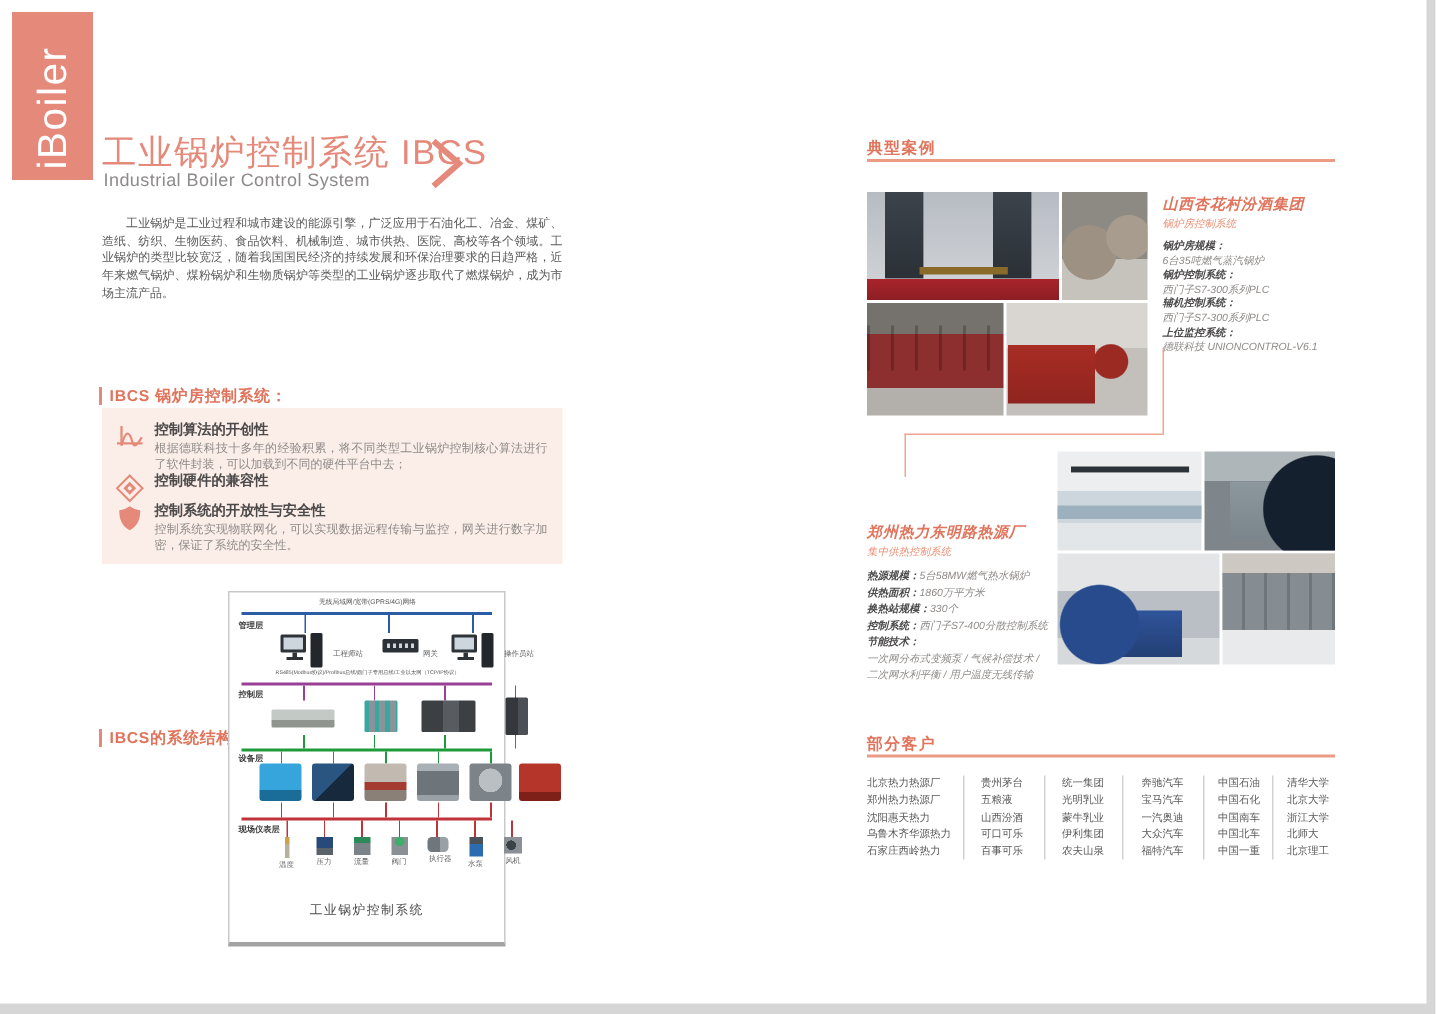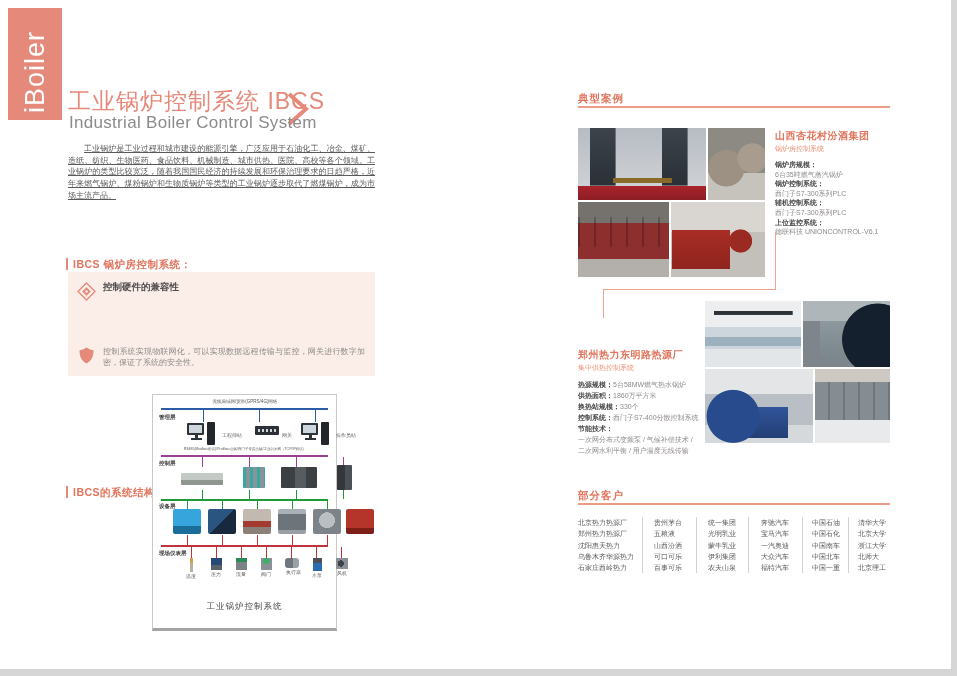--- a/index.html
+++ b/index.html
@@ -8,25 +8,25 @@
   .page{position:absolute;left:0;top:0;width:951px;height:669px;background:#fff;}
 
   
   .brand-block{position:absolute;left:8px;top:8px;width:54px;height:112px;background:#E5897A;
                display:flex;justify-content:center;align-items:flex-end;padding-bottom:7px;box-sizing:border-box;}
   .brand-text{writing-mode:vertical-rl;transform:rotate(180deg);font-size:27px;color:#fff;letter-spacing:1px;}
 
   
   .title{position:absolute;left:68px;top:86px;font-size:23px;color:#E5897A;letter-spacing:1px;white-space:nowrap;}
   .chevron{position:absolute;left:286px;top:90px;}
-  .subtitle{position:absolute;left:69px;top:113px;font-size:17px;color:#8d8a8a;letter-spacing:.3px;}
+  .subtitle{position:absolute;left:69px;top:113px;font-size:12px;color:#8d8a8a;letter-spacing:.3px;}
 
   
   .intro{position:absolute;left:68px;top:143px;width:307px;font-size:8px;line-height:11.7px;
-         color:#5b5959;text-align:justify;text-decoration:underline;}
+         color:#5b5959;text-align:justify;}
   .intro p{margin:0;text-indent:2em;}
 
   
   .bar-head{position:absolute;font-size:10.5px;font-weight:bold;color:#E0745C;
             border-left:2px solid #E5897A;padding-left:5px;line-height:12px;letter-spacing:.5px;white-space:nowrap;}
 
   
   .feat-box{position:absolute;left:68px;top:272px;width:307px;height:104px;background:#FBEEE8;
             box-sizing:border-box;padding:9px 10px 8px 8px;display:flex;flex-direction:column;justify-content:space-between;}
   .feat-item{display:flex;gap:7px;}
@@ -98,21 +98,21 @@
   .c2p2{background:radial-gradient(circle at 86% 58%,#15202e 0 42%,transparent 43%),
         linear-gradient(#8d979e,#7b858c) 28% 72%/30% 58% no-repeat,
         linear-gradient(180deg,#aeb6ba 0 30%,#7e868c 30%);}
   .c2p3{background:radial-gradient(circle at 26% 64%,#274b8c 0 28%,transparent 29%),
         linear-gradient(#30549a,#233f75) 52% 88%/52% 42% no-repeat,
         linear-gradient(180deg,#e3e5e7 0 34%,#b9bfc4 34% 76%,#d5d9db 76%);}
   .c2p4{background:repeating-linear-gradient(90deg,#858d93 0 13px,#6f777d 13px 15px) 0 36%/100% 52% no-repeat,
         linear-gradient(180deg,#cdc9c2 0 30%,transparent 30%),
         linear-gradient(180deg,#d8d5cf 0 68%,#e8eaec 68%);}
 
-  .case-text{position:absolute;}
+  .case-text{position:absolute;font-style:italic;}
   .case-title{font-size:10px;font-weight:bold;color:#E0745C;letter-spacing:.5px;white-space:nowrap;}
   .case-sub{font-size:7px;color:#EB9076;margin:1px 0 6px;}
   .spec-label{font-size:7px;font-weight:bold;color:#4c4a4a;line-height:9.6px;}
   .spec-value{font-size:7px;color:#8f8b89;line-height:9.6px;}
   .spec-line{font-size:7px;line-height:11px;white-space:nowrap;}
   .spec-line .lbl{font-weight:bold;color:#4c4a4a;}
   .spec-line .val{color:#8f8b89;}
   .conn{position:absolute;background:#EFA58F;}
 
   .customers{position:absolute;left:578px;top:517px;width:312px;display:flex;}
@@ -139,36 +139,49 @@
 
   <div class="intro">
     <p>工业锅炉是工业过程和城市建设的能源引擎，广泛应用于石油化工、冶金、煤矿、造纸、纺织、生物医药、食品饮料、机械制造、城市供热、医院、高校等各个领域。工业锅炉的类型比较宽泛，随着我国国民经济的持续发展和环保治理要求的日趋严格，近年来燃气锅炉、煤粉锅炉和生物质锅炉等类型的工业锅炉逐步取代了燃煤锅炉，成为市场主流产品。</p>
   </div>
 
   <div class="bar-head" style="left:66px;top:258px;">IBCS 锅炉房控制系统：</div>
   <div class="feat-box">
     <div class="feat-item">
       <div class="feat-icon">
         <svg width="19" height="19" viewBox="0 0 19 19">
+          <path d="M4 2 V15 M1 13.5 H18" stroke="#E5897A" stroke-width="1.5" fill="none"></path>
+          <path d="M4 15 Q8 0 11.5 13.5 Q13 17.5 17.5 9.5" stroke="#E5897A" stroke-width="1.5" fill="none"></path>
+        </svg>
+      </div>
+      <div>
+        <div class="feat-title">控制算法的开创性</div>
+        <div class="feat-desc">根据德联科技十多年的经验积累，将不同类型工业锅炉控制核心算法进行了软件封装，可以加载到不同的硬件平台中去；</div>
+      </div>
+    </div>
+    <div class="feat-item">
+      <div class="feat-icon">
+        <svg width="19" height="19" viewBox="0 0 19 19">
           <path d="M9.5 1 L18 9.5 L9.5 18 L1 9.5 Z" stroke="#E5897A" stroke-width="1.3" fill="none"></path>
           <path d="M9.5 5.2 L13.8 9.5 L9.5 13.8 L5.2 9.5 Z" fill="#E5897A"></path>
           <circle cx="9.5" cy="9.5" r="1.3" fill="#FBEEE8"></circle>
         </svg>
       </div>
       <div>
         <div class="feat-title">控制硬件的兼容性</div>
       </div>
     </div>
     <div class="feat-item">
       <div class="feat-icon">
         <svg width="19" height="19" viewBox="0 0 19 19">
           <path d="M9.5 1.5 C12 3.2 14.5 4 16.5 4.2 C16.5 10 15 14.5 9.5 17.5 C4 14.5 2.5 10 2.5 4.2 C4.5 4 7 3.2 9.5 1.5 Z" fill="#E5897A"></path>
         </svg>
       </div>
       <div>
+        <div class="feat-title">控制系统的开放性与安全性</div>
         <div class="feat-desc">控制系统实现物联网化，可以实现数据远程传输与监控，网关进行数字加密，保证了系统的安全性。</div>
       </div>
     </div>
   </div>
 
   <div class="bar-head" style="left:66px;top:486px;">IBCS的系统结构图：</div>
   <div class="diagram">
     <span class="tlc" style="top:3px;transform:translateX(-50%) scale(.45);">无线局域网/宽带(GPRS/4G)网络</span>
     <div class="bus blue"></div>
     <div class="ticks" style="left:50px;top:15px;width:114px;height:12px;background:repeating-linear-gradient(90deg,#2B5CA6 0 1px,transparent 1px 56px);"></div>

